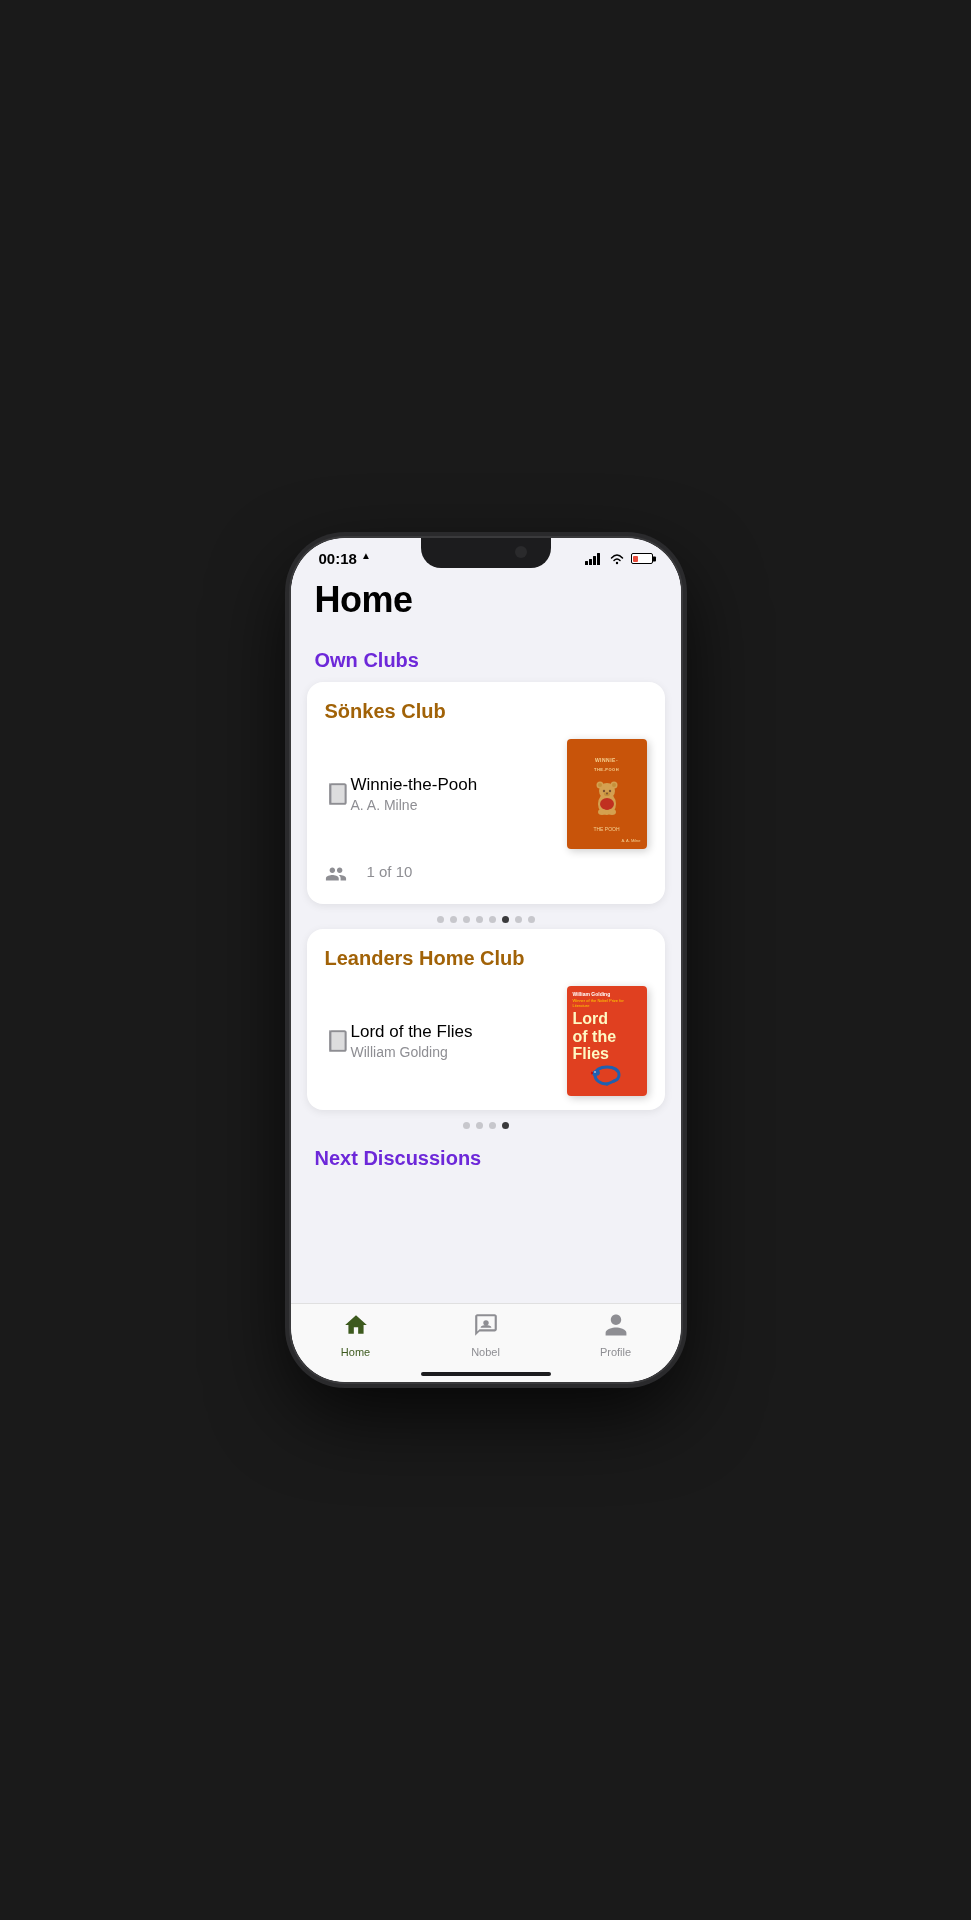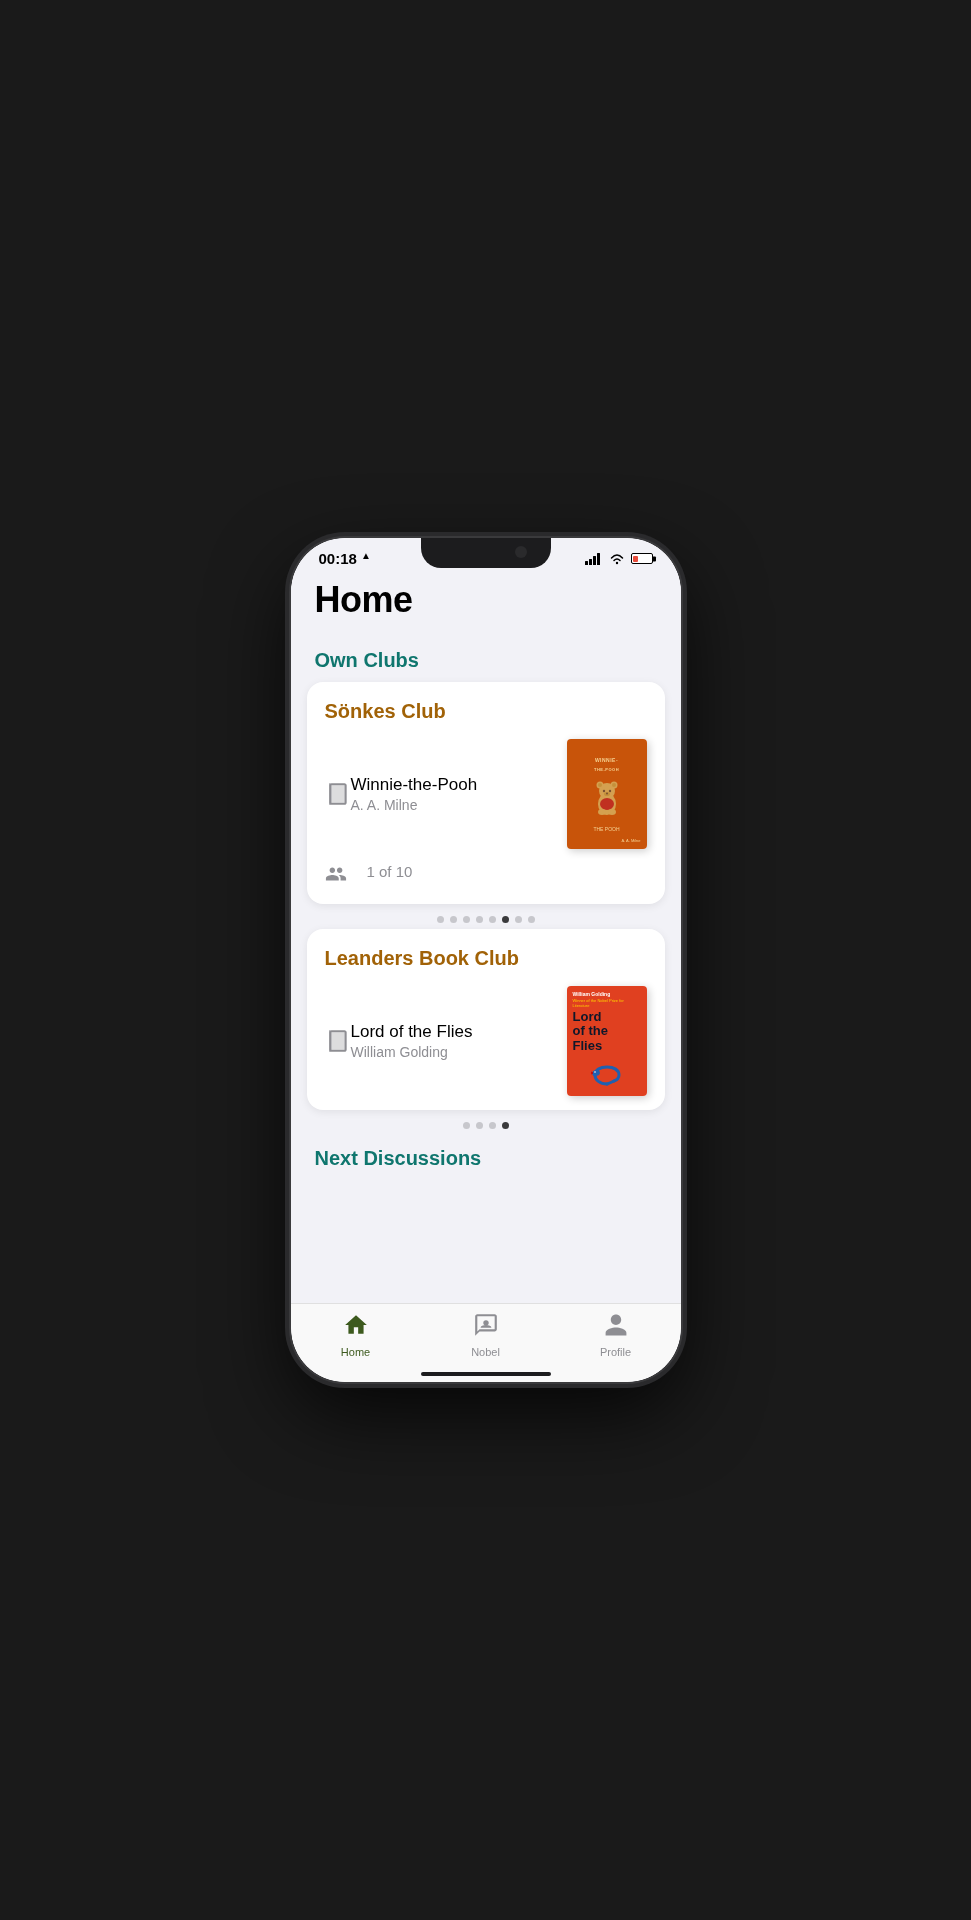--- a/index.html
+++ b/index.html
@@ -120,21 +120,21 @@
     .page-title {
       font-size: 36px;
       font-weight: 800;
       color: #000;
       letter-spacing: -0.5px;
     }
 
     .section-title {
       font-size: 20px;
       font-weight: 700;
-      color: #0f766e;
+      color: #6d28d9;
       padding: 12px 24px 10px;
     }
 
     
     .card {
       background: #fff;
       border-radius: 16px;
       margin: 0 16px;
       padding: 18px 18px 14px;
       box-shadow: 0 2px 8px rgba(0,0,0,0.08);
@@ -228,23 +228,23 @@
       flex-direction: column;
       padding: 5px 6px;
     }
     .cover-lotf-author {
       font-size: 5px;
       color: #fff;
       font-weight: 600;
       text-align: left;
     }
     .cover-lotf-title {
-      font-size: 13px;
+      font-size: 16px;
       font-weight: 900;
-      color: #0f172a;
+      color: #fef9c3;
       line-height: 1.1;
       margin-top: 2px;
     }
 
     .members-row {
       display: flex;
       align-items: flex-start;
       gap: 20px;
       margin-top: 14px;
     }
@@ -439,21 +439,21 @@
         <div class="dot"></div>
         <div class="dot"></div>
         <div class="dot"></div>
         <div class="dot active"></div>
         <div class="dot"></div>
         <div class="dot"></div>
       </div>
 
 
       <div class="card">
-        <div class="card-title">Leanders Book Club</div>
+        <div class="card-title">Leanders Home Club</div>
         <div class="book-row">
           <div class="book-info">
             <div class="book-icon">
               <svg viewBox="0 0 24 24" width="26" height="26" fill="#8e8e93">
                 <path d="M18 2H6c-1.1 0-2 .9-2 2v16c0 1.1.9 2 2 2h12c1.1 0 2-.9 2-2V4c0-1.1-.9-2-2-2zm0 18H6V4h12v16z"></path>
                 <path d="M6 4h12v16H6z" fill="#8e8e93" opacity="0.3"></path>
                 <rect x="4" y="2" width="1" height="20" fill="#8e8e93"></rect>
               </svg>
             </div>
             <div class="book-text">

